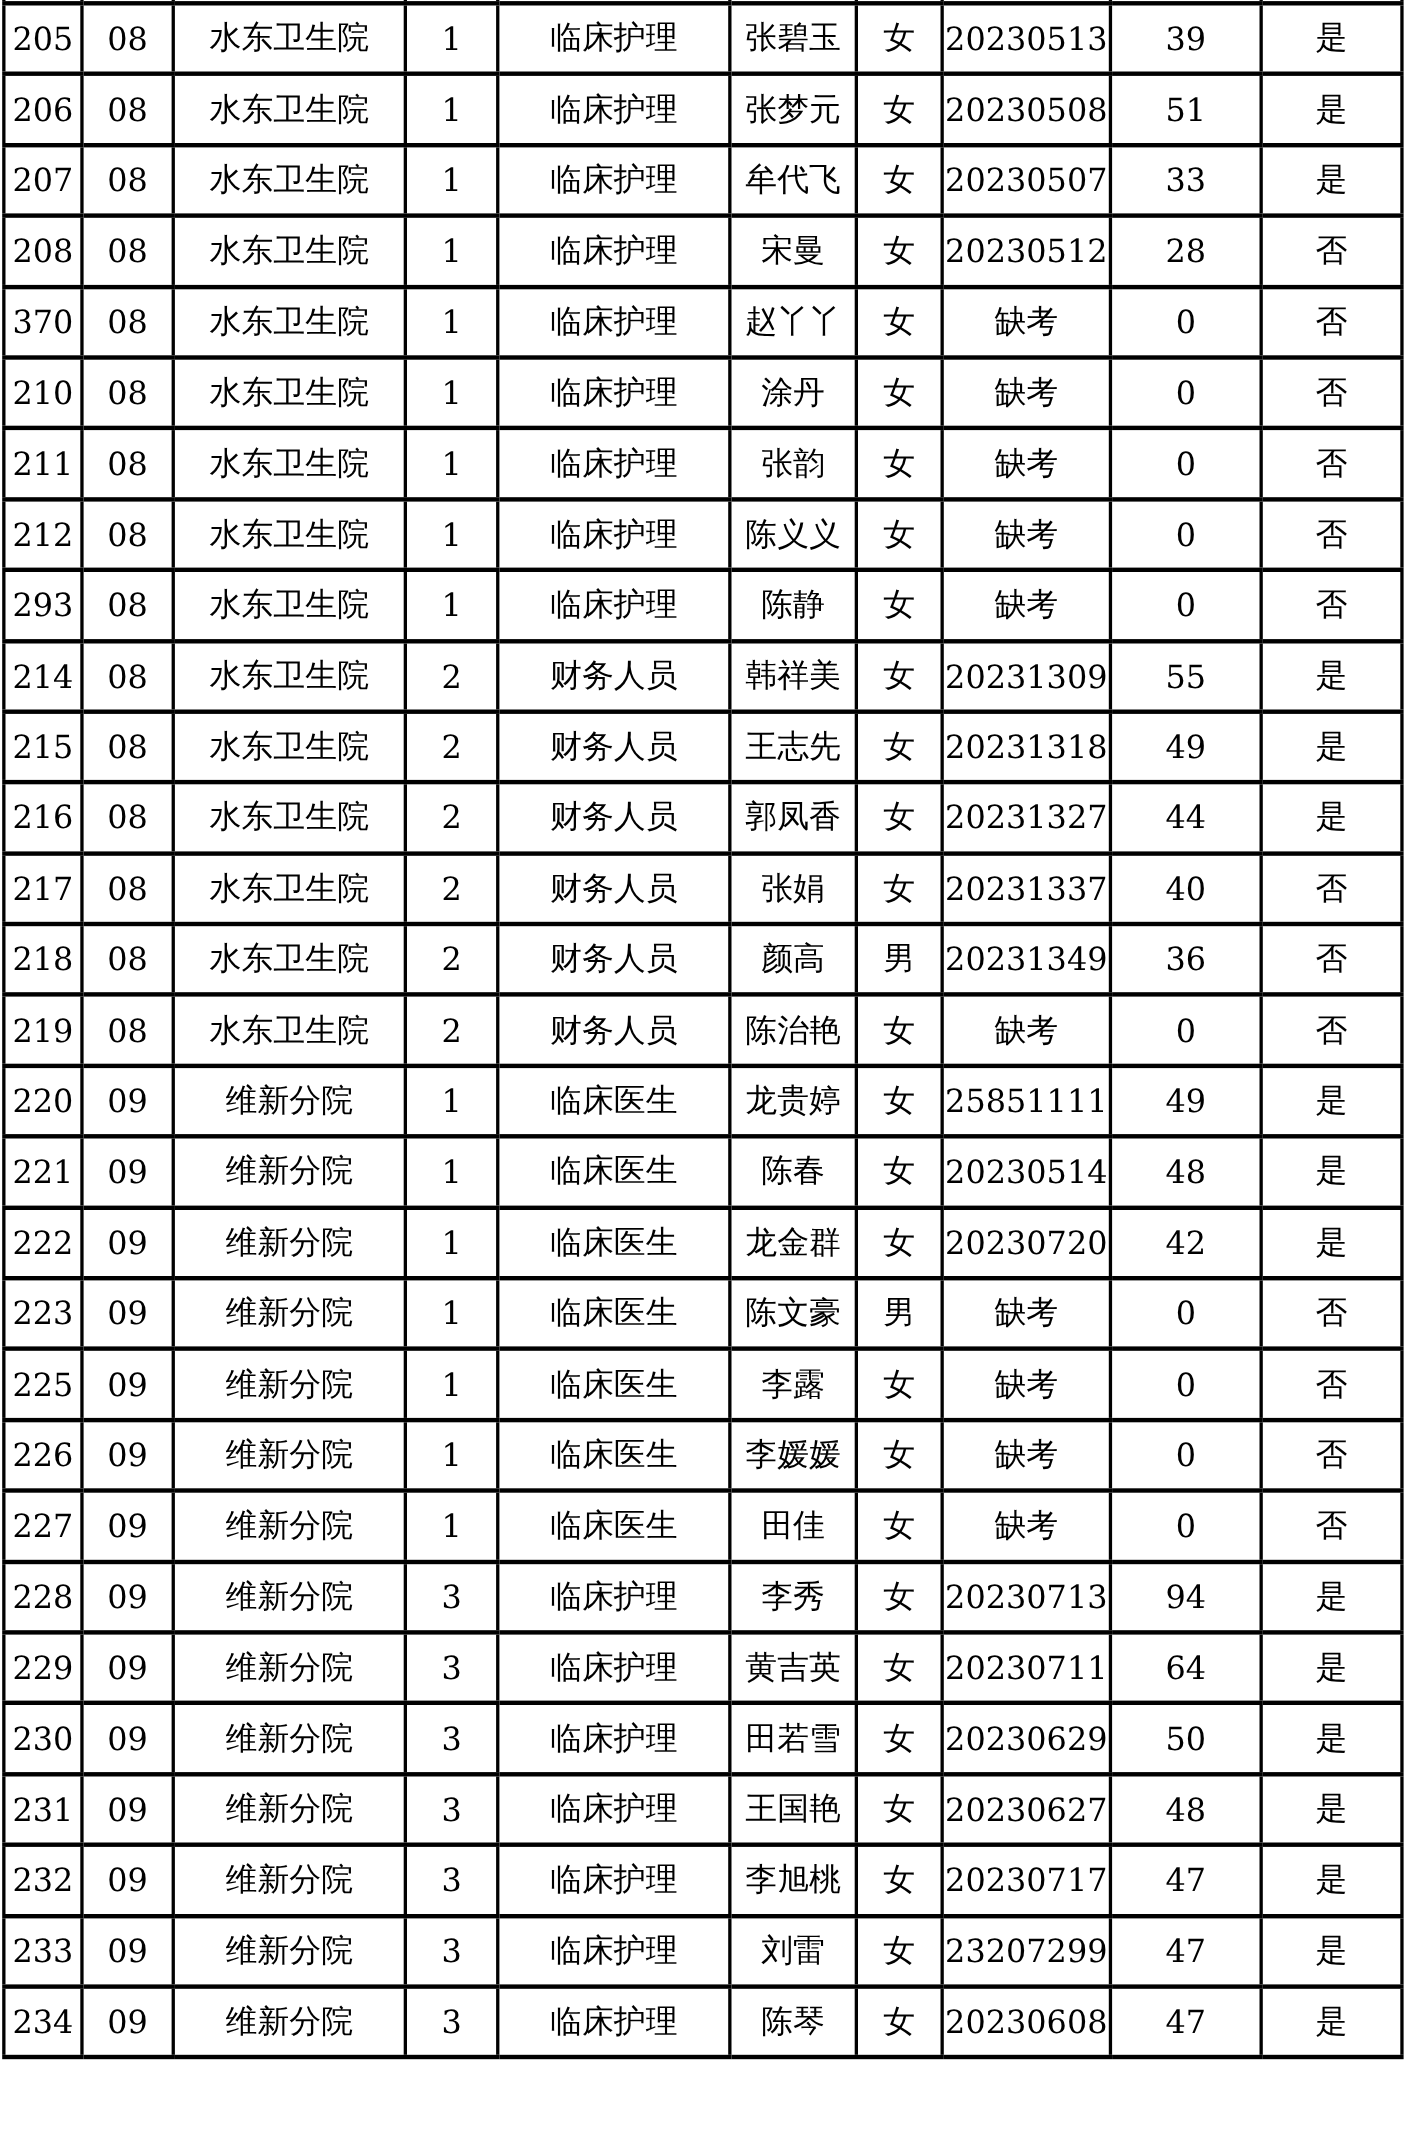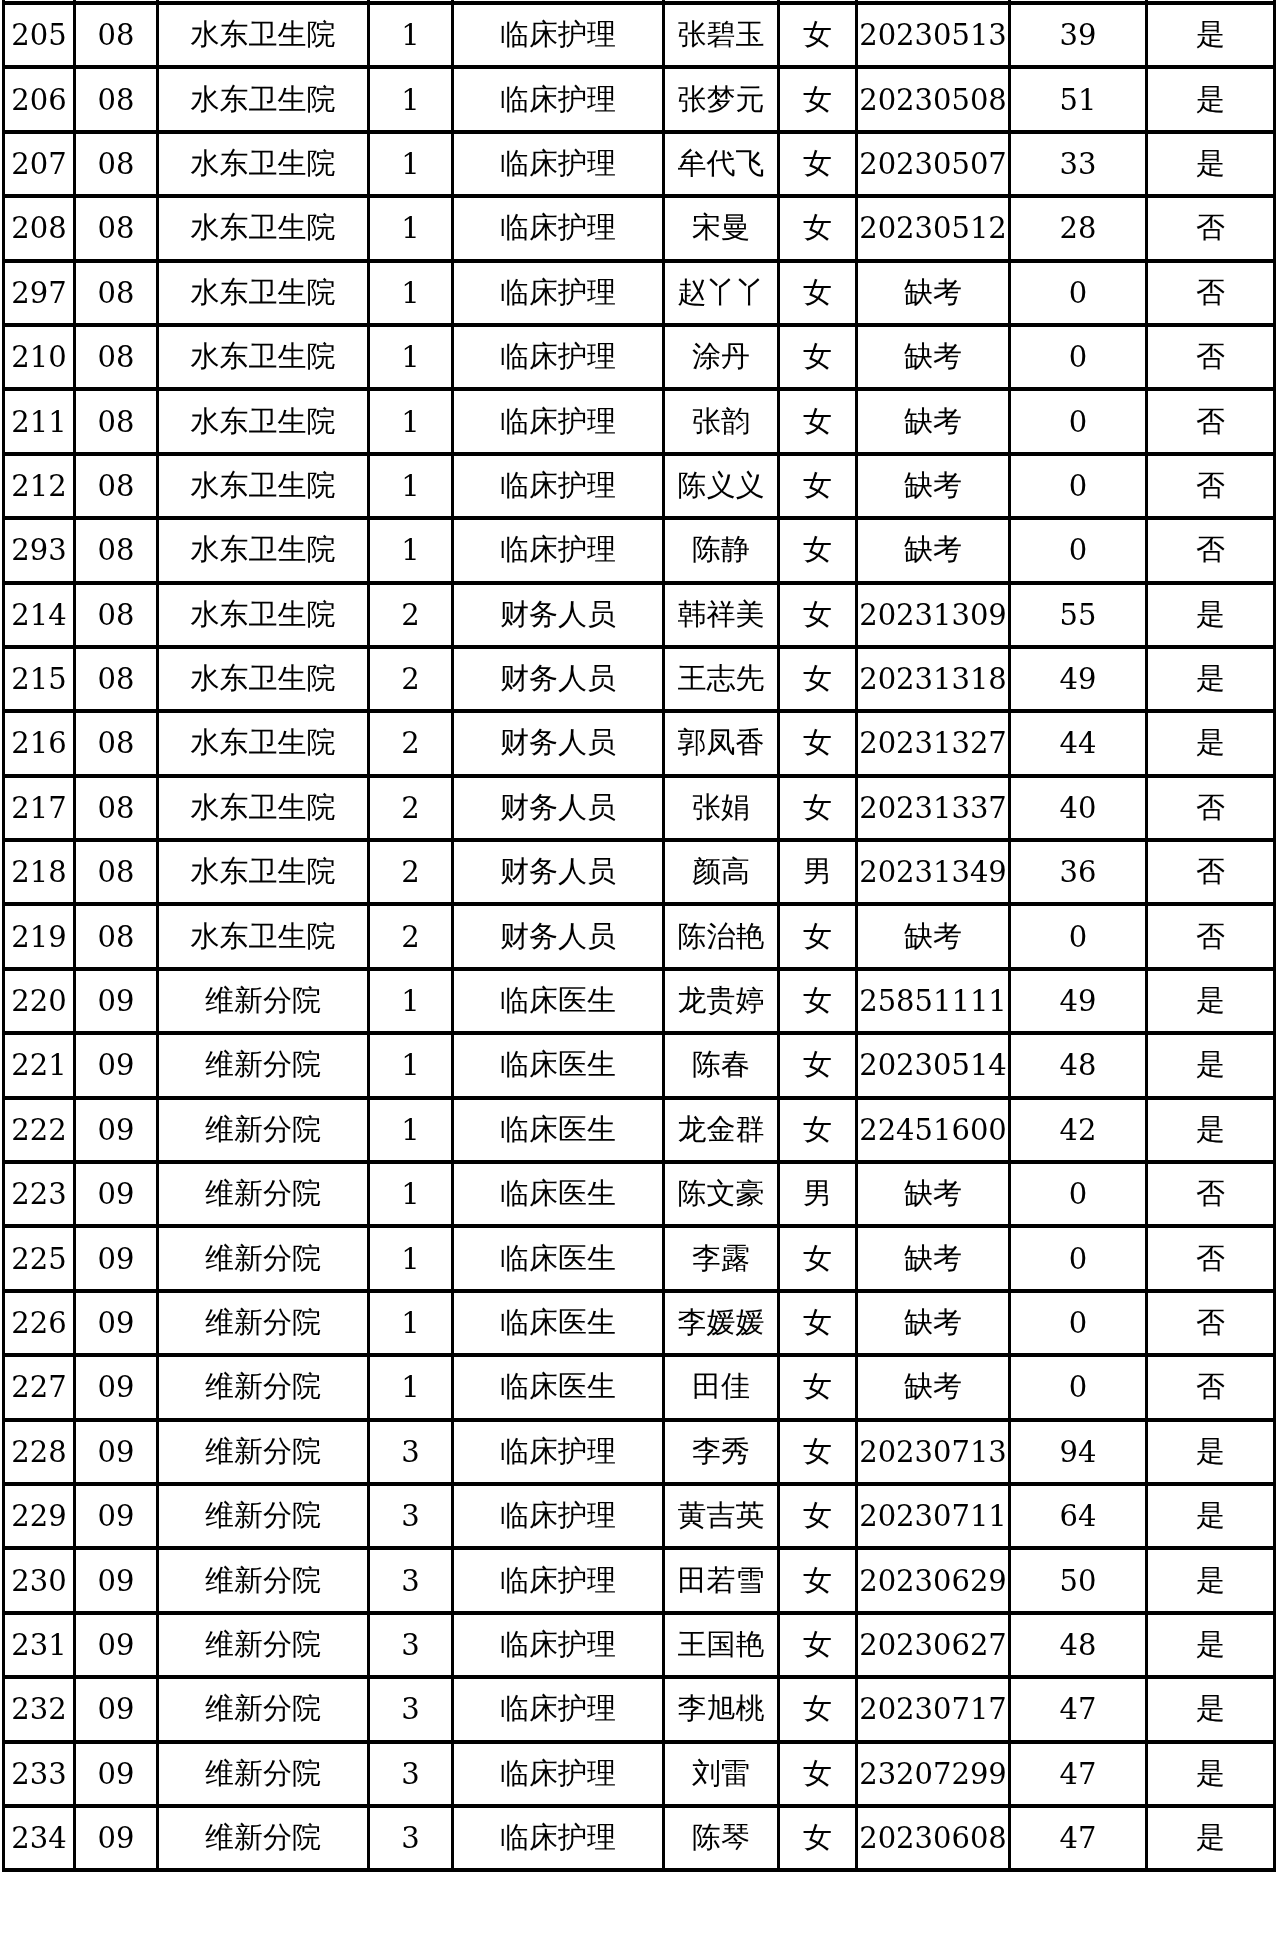--- a/index.html
+++ b/index.html
@@ -128,21 +128,21 @@
           <td>水东卫生院</td>
           <td>1</td>
           <td>临床护理</td>
           <td>宋曼</td>
           <td>女</td>
           <td>20230512</td>
           <td>28</td>
           <td>否</td>
         </tr>
         <tr class="data-row">
-          <td>297</td>
+          <td>370</td>
           <td>08</td>
           <td>水东卫生院</td>
           <td>1</td>
           <td>临床护理</td>
           <td>赵丫丫</td>
           <td>女</td>
           <td>缺考</td>
           <td>0</td>
           <td>否</td>
         </tr>
@@ -291,21 +291,21 @@
           <td>是</td>
         </tr>
         <tr class="data-row">
           <td>222</td>
           <td>09</td>
           <td>维新分院</td>
           <td>1</td>
           <td>临床医生</td>
           <td>龙金群</td>
           <td>女</td>
-          <td>22451600</td>
+          <td>20230720</td>
           <td>42</td>
           <td>是</td>
         </tr>
         <tr class="data-row">
           <td>223</td>
           <td>09</td>
           <td>维新分院</td>
           <td>1</td>
           <td>临床医生</td>
           <td>陈文豪</td>

